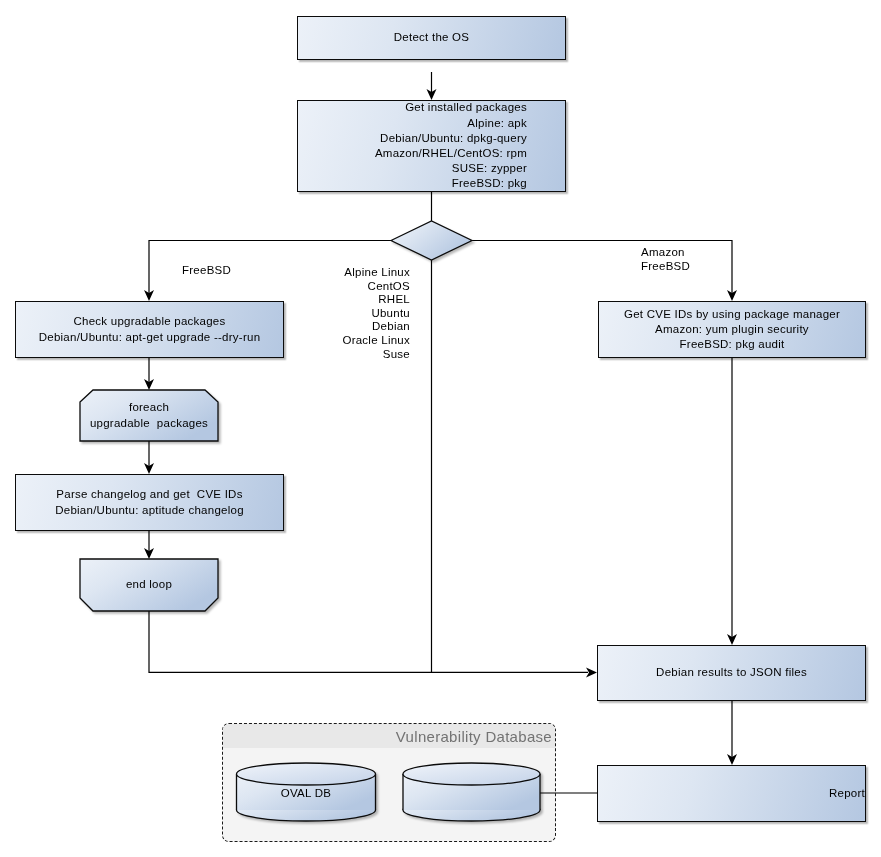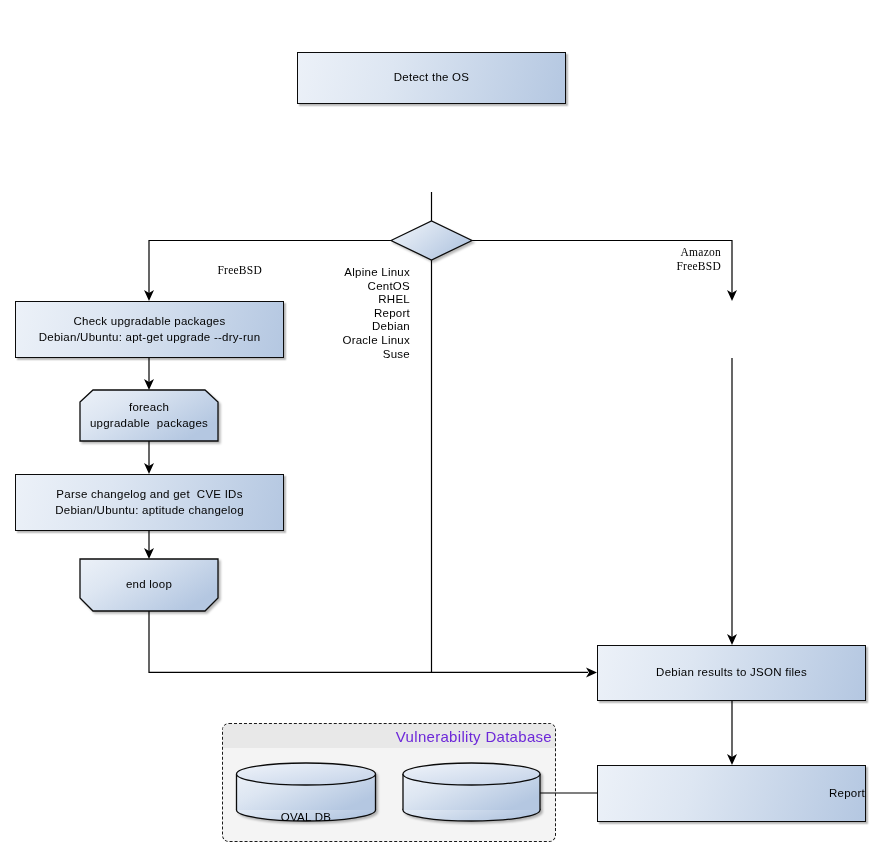--- a/index.html
+++ b/index.html
@@ -27,31 +27,31 @@
     display:flex;align-items:center;justify-content:center;
     font-size:11.5px;line-height:15.2px;letter-spacing:0.25px;text-align:center;border-radius:24px;
   }
   .shape-label .lbl{white-space:pre-wrap;}
   
   .edge-label{
     position:absolute;font-size:11.5px;line-height:13.6px;letter-spacing:0.25px;
     white-space:pre-wrap;
   }
   .edge-label.right{text-align:right;}
-  .edge-label.center{text-align:right;font-family:Liberation Serif, serif;}
+  .edge-label.center{text-align:left;}
   
   .group-box{
     position:absolute;box-sizing:border-box;
     background:#f4f4f4;border:1.2px dashed #1a1a1a;border-radius:7px;
   }
   .group-header{
     position:absolute;left:0;right:0;top:0;height:24px;
     background:#e8e8e8;border-radius:6px 6px 0 0;
     display:flex;align-items:center;justify-content:flex-end;
-    font-size:15px;letter-spacing:0.3px;color:#6d28d9;
+    font-size:15px;letter-spacing:0.3px;color:#737373;
     padding-right:3px;box-sizing:border-box;
   }
   
   .shape{filter:drop-shadow(2px 2px 1px rgba(0,0,0,0.28));}
   .conn{stroke:#000;stroke-width:1.2;fill:none;}
   .arrow{fill:#000;stroke:none;}
 </style>
 </head>
 <body>
 
@@ -123,64 +123,77 @@
     </g>
 
     <g class="shape">
       <ellipse cx="471.5" cy="810" rx="68.5" ry="11" fill="url(#gradShape)" stroke="#0b0b0b" stroke-width="1.3"></ellipse>
       <rect x="403" y="774" width="137" height="36" fill="url(#gradShape)" stroke="none"></rect>
       <path d="M403,774 V810 M540,774 V810" stroke="#0b0b0b" stroke-width="1.3" fill="none"></path>
       <ellipse cx="471.5" cy="774" rx="68.5" ry="11" fill="url(#gradTopEllipse)" stroke="#0b0b0b" stroke-width="1.3"></ellipse>
     </g>
   </svg>
 
-  <div class="node" style="left:297px;top:16px;width:269px;height:52px;margin-top:36px;">
+  <div class="node" style="left:297px;top:16px;width:269px;height:44px;">
     <span class="lbl">Detect the OS</span>
   </div>
 
+  <div class="node align-right" style="left:297px;top:100px;width:269px;height:92px;">
+    <span class="lbl">Get installed packages
+Alpine: apk
+Debian/Ubuntu: dpkg-query
+Amazon/RHEL/CentOS: rpm
+SUSE: zypper
+FreeBSD: pkg</span>
+  </div>
 
   <div class="node" style="left:15px;top:474px;width:269px;height:57px;">
     <span class="lbl">Parse changelog and get  CVE IDs
 Debian/Ubuntu: aptitude changelog</span>
   </div>
 
   <div class="node" style="left:15px;top:301px;width:269px;height:57px;">
     <span class="lbl">Check upgradable packages
 Debian/Ubuntu: apt-get upgrade --dry-run</span>
   </div>
 
+  <div class="node" style="left:598px;top:301px;width:268px;height:57px;">
+    <span class="lbl">Get CVE IDs by using package manager
+Amazon: yum plugin security
+FreeBSD: pkg audit</span>
+  </div>
 
   <div class="node" style="left:597px;top:645px;width:269px;height:56px;">
     <span class="lbl">Debian results to JSON files</span>
   </div>
 
   <div class="node" style="left:597px;top:765px;width:269px;height:57px;justify-content:flex-end;">
     <span class="lbl">Report</span>
   </div>
 
   <div class="shape-label" style="left:80px;top:390px;width:138px;height:51px;">
     <span class="lbl">foreach
 upgradable  packages</span>
   </div>
 
   <div class="shape-label" style="left:80px;top:559px;width:138px;height:52px;text-align:right;">
     <span class="lbl">end loop</span>
   </div>
 
-  <div class="shape-label" style="left:237px;top:805px;width:138px;height:26px;">
+  <div class="shape-label" style="left:237px;top:781px;width:138px;height:26px;">
     <span class="lbl">OVAL DB</span>
   </div>
 
 
   <div class="edge-label center" style="left:182px;top:264px;width:80px;">FreeBSD</div>
 
   <div class="edge-label right" style="left:280px;top:266px;width:130px;">Alpine Linux
 CentOS
 RHEL
-Report
+Ubuntu
 Debian
 Oracle Linux
 Suse</div>
 
   <div class="edge-label center" style="left:641px;top:246px;width:80px;">Amazon
 FreeBSD</div>
 
 </div>
 
 </body></html>

